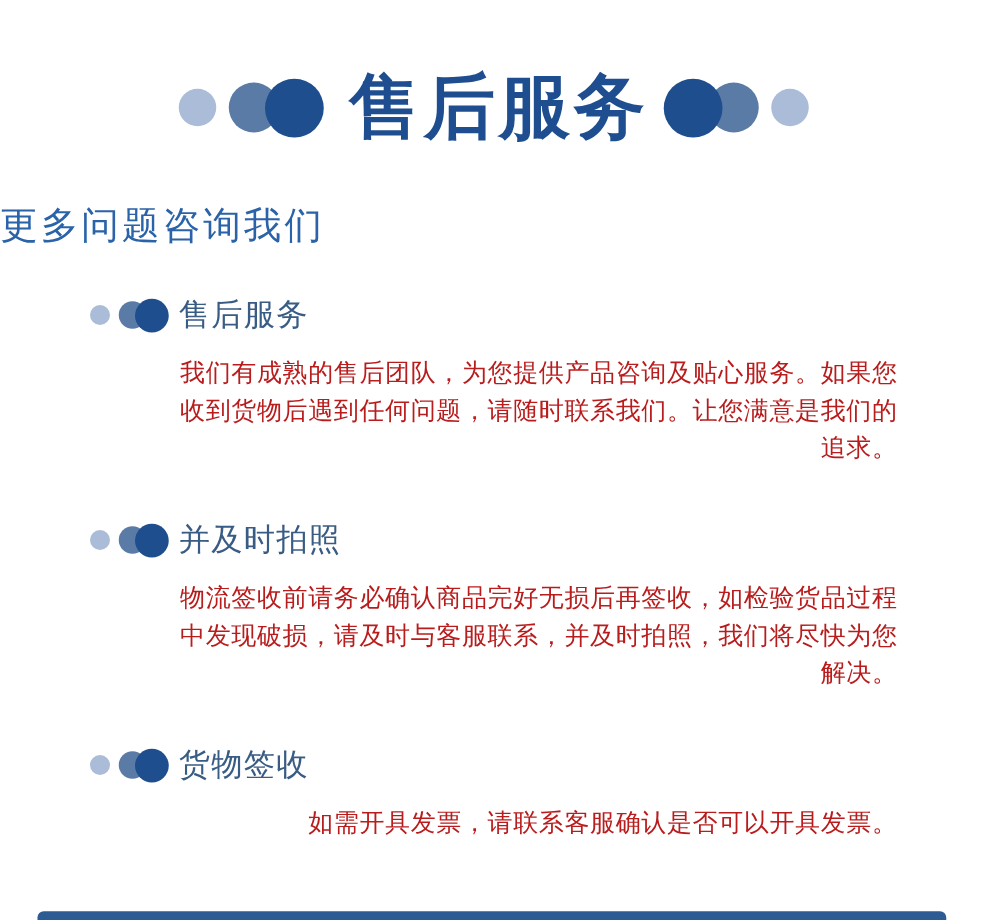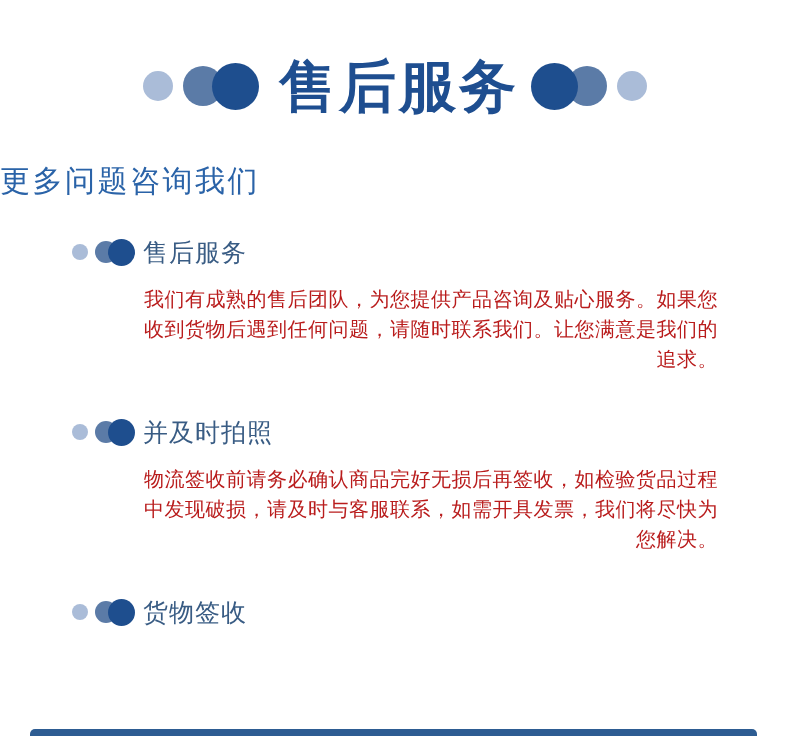--- a/index.html
+++ b/index.html
@@ -125,31 +125,32 @@
 
     <section class="sec">
       <div class="sec-head">
         <div class="sec-dots">
           <span class="dot s-sm c-light"></span>
           <span class="dot s-md c-med"></span>
           <span class="dot s-lg c-dark"></span>
         </div>
         <h3 class="sec-title">并及时拍照</h3>
       </div>
-      <p class="sec-body">物流签收前请务必确认商品完好无损后再签收，如检验货品过程中发现破损，请及时与客服联系，如需开具发票，我们将尽快为您解决。</p>
+      <p class="sec-body">物流签收前请务必确认商品完好无损后再签收，如检验货品过程中发现破损，请及时与客服联系，并及时拍照，我们将尽快为您解决。</p>
     </section>
 
     <section class="sec">
       <div class="sec-head">
         <div class="sec-dots">
           <span class="dot s-sm c-light"></span>
           <span class="dot s-md c-med"></span>
           <span class="dot s-lg c-dark"></span>
         </div>
         <h3 class="sec-title">货物签收</h3>
       </div>
+      <p class="sec-body">如需开具发票，请联系客服确认是否可以开具发票。</p>
     </section>
 
   </div>
 
   <div class="bottom-bar"></div>
 
 </div>
 
 </body></html>

